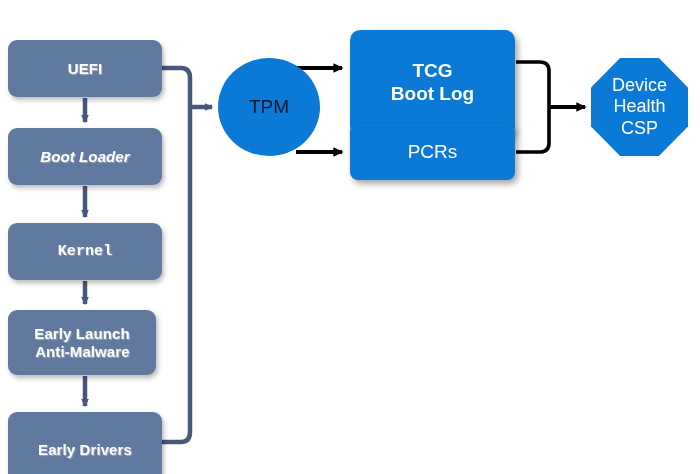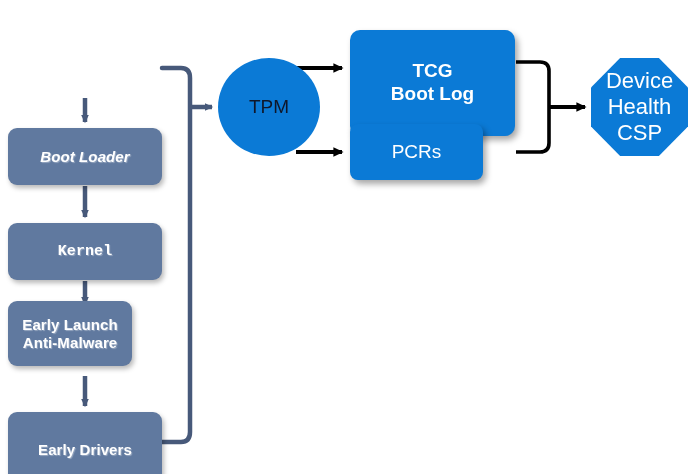--- a/index.html
+++ b/index.html
@@ -75,21 +75,21 @@
   .octagon-node {
     position: absolute;
     background: #0b7ad6;
     clip-path: polygon(30% 0%, 70% 0%, 100% 30%, 100% 70%,
                        70% 100%, 30% 100%, 0% 70%, 0% 30%);
     display: flex;
     align-items: center;
     justify-content: center;
     text-align: center;
     color: #ffffff;
-    font-size: 22px;
+    font-size: 18px;
     line-height: 1.18;
     box-sizing: border-box;
     padding: 2px 4px;
     user-select: none;
   }
 
   
   #connectors {
     position: absolute;
     left: 0;
@@ -140,48 +140,51 @@
     <g>
       <path d="M296,152 L310,152 L342,152" fill="none" stroke="#000000" stroke-width="4" marker-end="url(#arrow-black)"></path>
     </g>
 
     <g>
       <path d="M516,62 L540,62 Q549,62 549,71 L549,143 Q549,152 540,152 L516,152" fill="none" stroke="#000000" stroke-width="3.6"></path>
       <line x1="549" y1="107" x2="585" y2="107" stroke="#000000" stroke-width="4" marker-end="url(#arrow-black)"></line>
     </g>
   </svg>
 
+  <div class="stage-box" style="left:8px; top:40px; width:154px; height:57px;">
+    <span class="txt-line">UEFI</span>
+  </div>
 
   <div class="stage-box" style="left:8px; top:128px; width:154px; height:57px;font-style:italic;">
     <span class="txt-line">Boot Loader</span>
   </div>
 
   <div class="stage-box" style="left:8px; top:223px; width:154px; height:57px;font-family:Liberation Mono, monospace;">
     <span class="txt-line">Kernel</span>
   </div>
 
-  <div class="stage-box" style="left:8px; top:301px; width:124px; height:65px;">
+  <div class="stage-box" style="left:8px; top:310px; width:148px; height:65px;text-align:right;">
     <span class="txt-line">Early Launch
 Anti-Malware</span>
   </div>
 
   <div class="stage-box" style="left:8px; top:412px; width:154px; height:75px;">
     <span class="txt-line">Early Drivers</span>
   </div>
 
   <div class="circle-node" style="left:218px; top:58px; width:102px; height:98px;">
     <span class="txt-line">TPM</span>
   </div>
 
   <div class="blue-box" style="left:350px; top:30px; width:165px; height:106px;font-weight:bold;">
     <span class="txt-line">TCG
 Boot Log</span>
   </div>
 
-  <div class="blue-box" style="left:350px; top:124px; width:133px; height:56px;border-radius:8px;">
+  <div class="blue-box" style="left:350px; top:124px; width:165px; height:56px;border-radius:8px;">
     <span class="txt-line">PCRs</span>
   </div>
 
   <div class="octagon-node" style="left:591px; top:58px; width:97px; height:98px;">
     <span class="txt-line">Device
 Health
 CSP</span>
   </div>
 
 </div>

